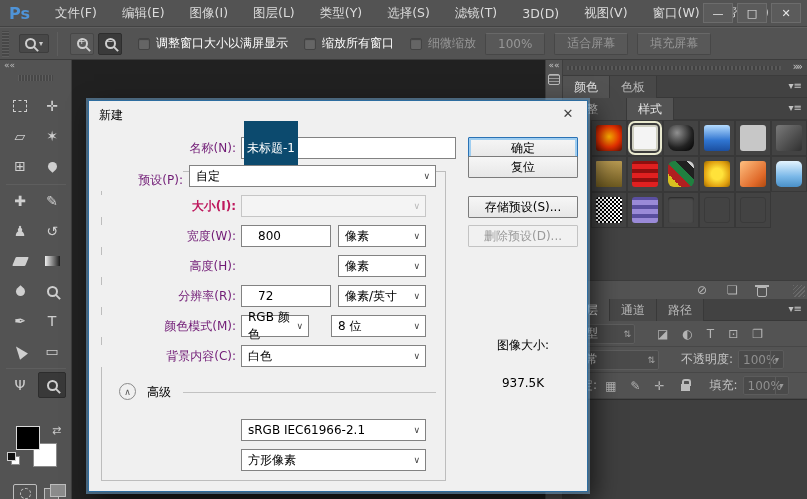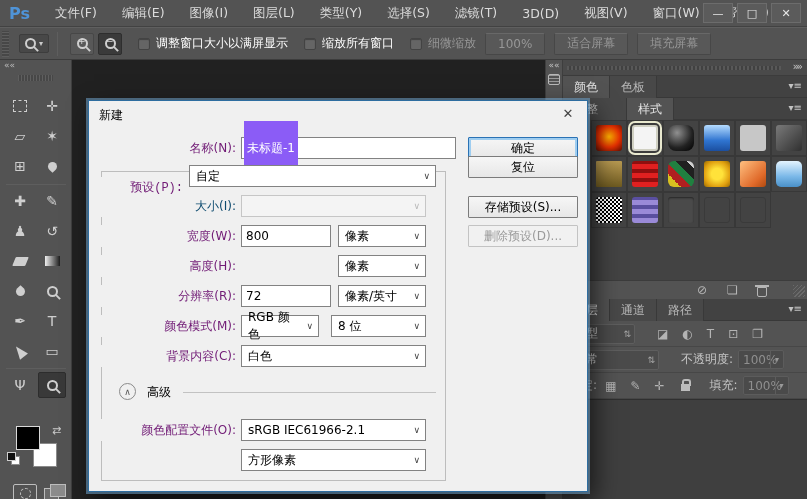--- a/index.html
+++ b/index.html
@@ -130,26 +130,26 @@
   .layerlist { height:102px; background:#3f3f3f; border-top:1px solid #2f2f2f; }
 
   
   .dialog { position:absolute; left:88px; top:100px; width:500px; height:392px; background:#f0f0f0;
             border:1px solid #2e6da0; box-shadow:0 0 0 2px rgba(120,175,220,.5), 6px 10px 24px rgba(0,0,0,.65);
             color:#000; z-index:5; }
   .dtitle { position:absolute; left:10px; top:6px; font-size:12px; color:#000; }
   .dclose { position:absolute; right:10px; top:5px; font-size:13px; color:#444; width:18px; text-align:center; }
   .lbl { position:absolute; width:135px; text-align:right; font-size:12px; color:#701a75; background:#f0f0f0;
          padding:0 0 0 2px; line-height:22px; height:22px; }
-  .lbl.dim { color:#0c4a6e; }
+  .lbl.dim { color:#be185d;font-weight:bold; }
   .inp { position:absolute; height:22px; background:#fff; border:1px solid #828282; font-size:12px;
-         padding:0 4px; font-family:"DejaVu Sans","Liberation Sans",sans-serif; color:#000; }
+         padding:0 16px; font-family:"DejaVu Sans","Liberation Sans",sans-serif; color:#000; }
   .namebox { position:absolute; height:22px; background:#fff; border:1px solid #828282; display:flex;
              align-items:center; padding:0 2px; }
-  .selected-text { background:#8b5cf6; color:#fff; padding:19px 3px; font-size:12px; }
+  .selected-text { background:#0c4a6e; color:#fff; padding:19px 3px; font-size:12px; }
   .cmb { position:absolute; height:22px; background:#fff; border:1px solid #828282; font-size:12px;
          display:flex; align-items:center; padding:0 18px 0 6px; color:#000; }
   .cmb .caret { position:absolute; right:5px; font-size:9px; color:#404040; }
   .cmb.dis { background:#f4f4f4; border-color:#c6c6c6; }
   .cmb.dis .caret { color:#b8b8b8; }
   .dbtn { position:absolute; width:110px; height:22px; background:linear-gradient(#f6f6f6,#e7e7e7);
           border:1px solid #7b7b7b; font-size:12px; display:flex; align-items:center; justify-content:center;
           border-radius:1px; color:#000; }
   .dbtn.primary { border:1px solid #2a72b5; box-shadow:inset 0 0 0 2px #9ecdf0; }
   .dbtn.dis { color:#9a9a9a; border-color:#c3c3c3; background:#f1f1f1; }
@@ -405,21 +405,21 @@
     <span class="dtitle">新建</span>
     <span class="dclose">✕</span>
 
     <div class="groupbox"></div>
 
     <div class="lbl" style="left:12px;top:36px;">名称(N):</div>
     <div class="namebox" style="left:152px;top:36px;width:215px;">
       <span class="selected-text">未标题-1</span>
     </div>
 
-    <div class="lbl" style="left:12px;top:76px;width:82px;font-family:Liberation Mono, monospace;">预设(P):</div>
+    <div class="lbl" style="left:12px;top:68px;width:82px;">预设(P):</div>
     <div class="cmb" style="left:100px;top:64px;width:247px;">
       <span>自定</span>
       <span class="caret">∨</span>
     </div>
 
     <div class="lbl dim" style="left:12px;top:94px;">大小(I):</div>
     <div class="cmb dis" style="left:152px;top:94px;width:185px;">
       <span></span>
       <span class="caret">∨</span>
     </div>
@@ -438,50 +438,53 @@
     </div>
 
     <div class="lbl" style="left:12px;top:184px;">分辨率(R):</div>
     <input class="inp" style="left: 152px; top: 184px; width: 90px;" value="72">
     <div class="cmb" style="left:249px;top:184px;width:88px;">
       <span>像素/英寸</span>
       <span class="caret">∨</span>
     </div>
 
     <div class="lbl" style="left:12px;top:214px;">颜色模式(M):</div>
-    <div class="cmb" style="left:152px;top:214px;width:78px;">
+    <div class="cmb" style="left:152px;top:214px;width:68px;">
       <span>RGB 颜色</span>
       <span class="caret">∨</span>
     </div>
     <div class="cmb" style="left:242px;top:214px;width:95px;">
       <span>8 位</span>
       <span class="caret">∨</span>
     </div>
 
     <div class="lbl" style="left:12px;top:244px;">背景内容(C):</div>
     <div class="cmb" style="left:152px;top:244px;width:185px;">
       <span>白色</span>
       <span class="caret">∨</span>
     </div>
 
     <div class="advtoggle">∧</div>
     <div class="advlabel">高级</div>
     <div class="advline"></div>
 
-    <div class="lbl" style="left:12px;top:318px;">颜色配置文件(O):</div>
     <div class="cmb" style="left:152px;top:318px;width:185px;">
       <span>sRGB IEC61966-2.1</span>
       <span class="caret">∨</span>
     </div>
 
     <div class="cmb" style="left:152px;top:348px;width:185px;">
       <span>方形像素</span>
       <span class="caret">∨</span>
     </div>
 
     <div class="dbtn primary" style="left:379px;top:36px;">确定</div>
     <div class="dbtn" style="left:379px;top:55px;">复位</div>
     <div class="dbtn" style="left:379px;top:95px;">存储预设(S)...</div>
     <div class="dbtn dis" style="left:379px;top:124px;">删除预设(D)...</div>
 
+    <div class="imgsize">
+      <span>图像大小:</span>
+      <span class="v">937.5K</span>
+    </div>
   </div>
 
 </div>
 
 </body></html>

